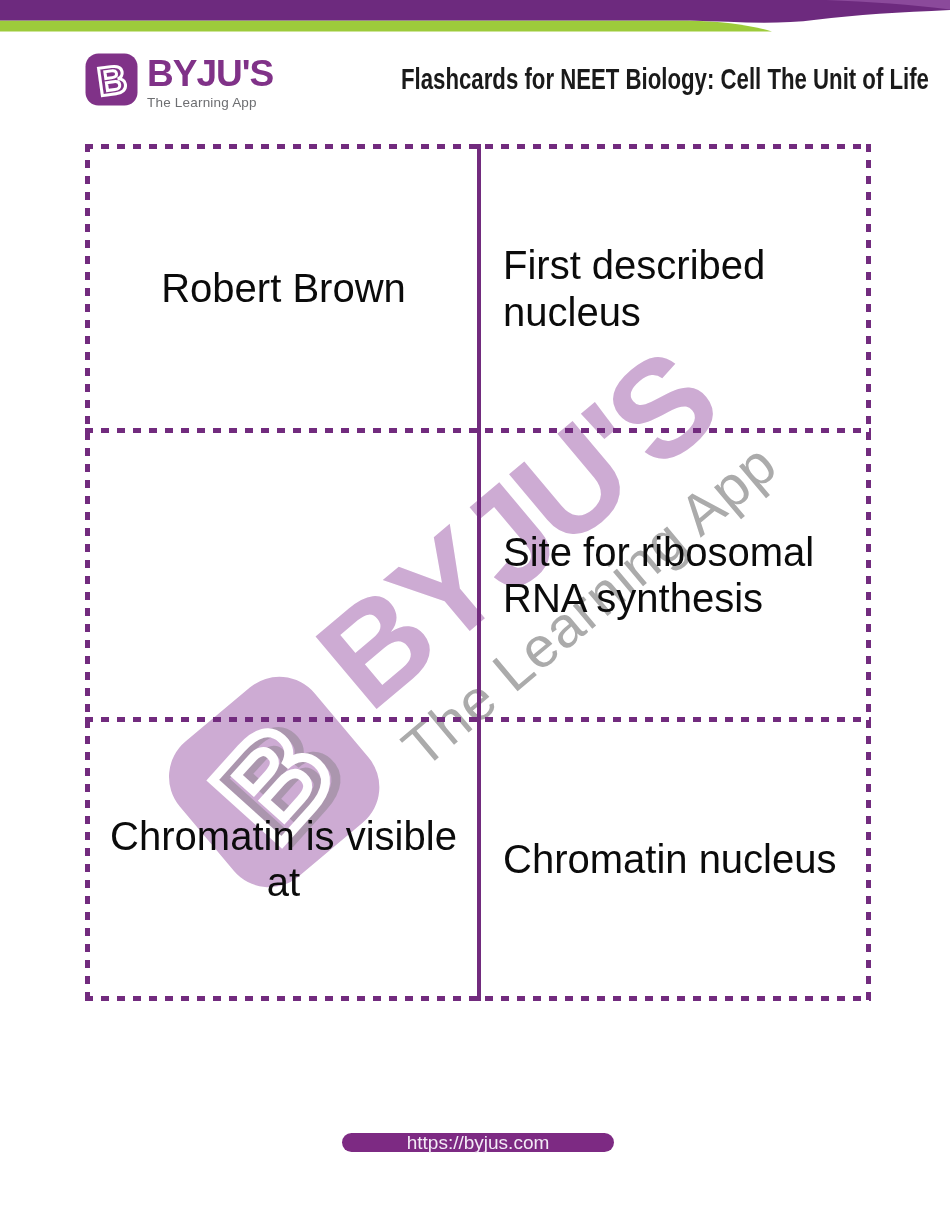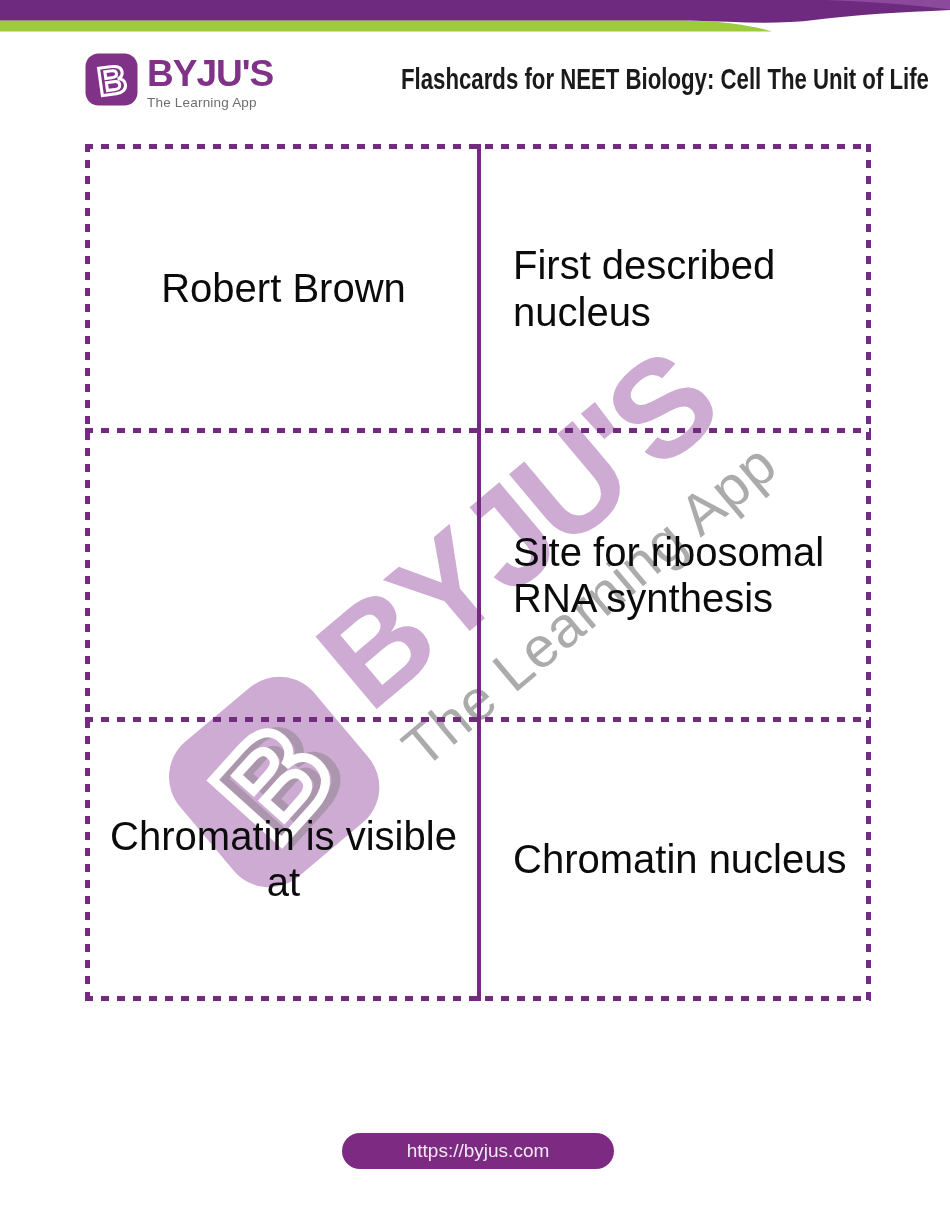--- a/index.html
+++ b/index.html
@@ -51,28 +51,28 @@
   .vline{position:absolute;top:0;height:857px;width:5px;
     background:repeating-linear-gradient(to bottom,var(--table-purple,#722B7E) 0 8px,transparent 8px 16px)}
   .vl-left{left:0}.vl-right{left:781px}
   .divider{position:absolute;left:392px;top:0;width:4px;height:857px;background:var(--table-purple,#722B7E)}
 
   .cell{
     position:absolute;display:flex;align-items:center;box-sizing:border-box;
     font-size:40px;line-height:1.16;color:#0b0b0b;z-index:3;
   }
   .cell.term{left:5px;width:387px;justify-content:center;text-align:center;padding:0 14px}
-  .cell.def{left:396px;width:385px;justify-content:flex-start;text-align:left;padding:0 6px 0 32px}
+  .cell.def{left:396px;width:385px;justify-content:flex-start;text-align:left;padding:0 6px 0 22px}
   .r1{top:5px;height:279px}
   .r2{top:289px;height:284px}
   .r3{top:578px;height:274px}
 
   
   .footer-pill{
-    position:absolute;left:342px;top:1133px;width:272px;height:36px;border-radius:18px;
+    position:absolute;left:342px;top:1133px;width:272px;height:19px;border-radius:18px;
     background:var(--footer-purple,#7D2A83);
     display:flex;align-items:center;justify-content:center;
     font-size:19px;color:var(--url-text,#F3EAF6);text-decoration:none;cursor:pointer;
   }
 </style>
 </head>
 <body>
 
 <svg class="band" width="950" height="36" viewBox="0 0 950 36">
   <path class="p-green" d="M0,20.5 L688,20.5 C724,21.5 750,25 772,31.5 L0,31.5 Z"></path>

